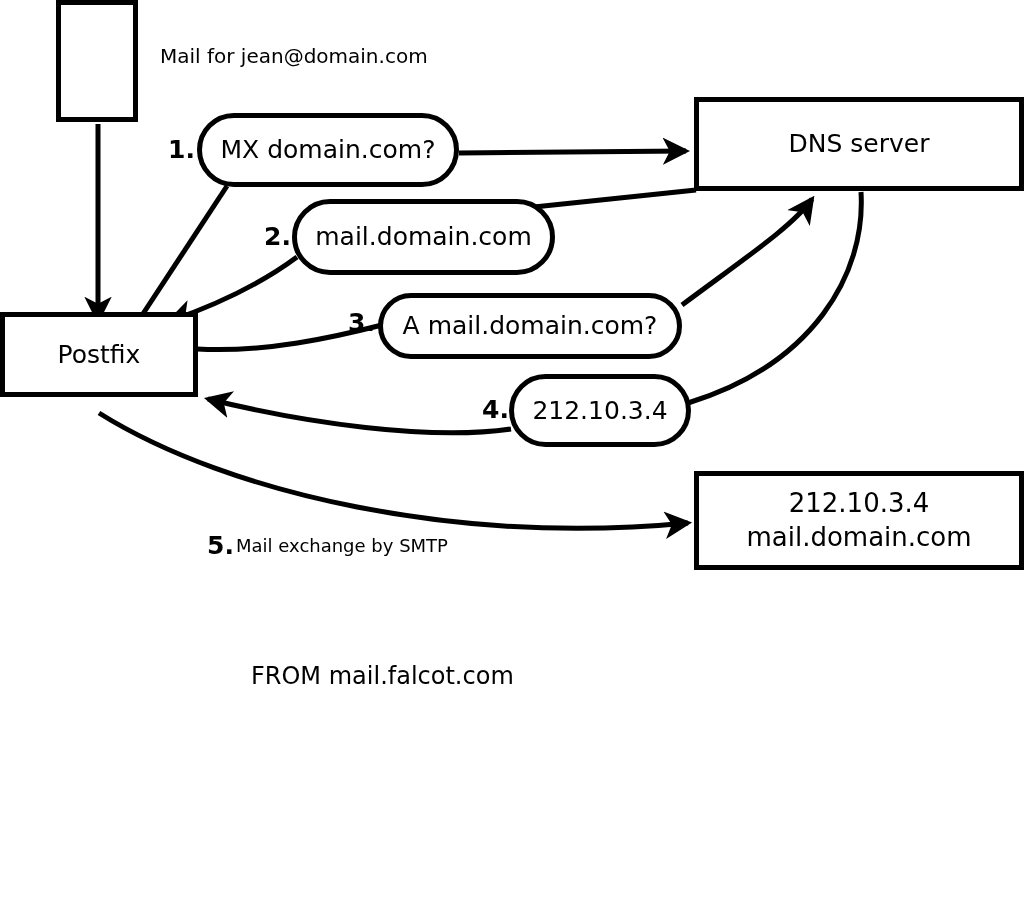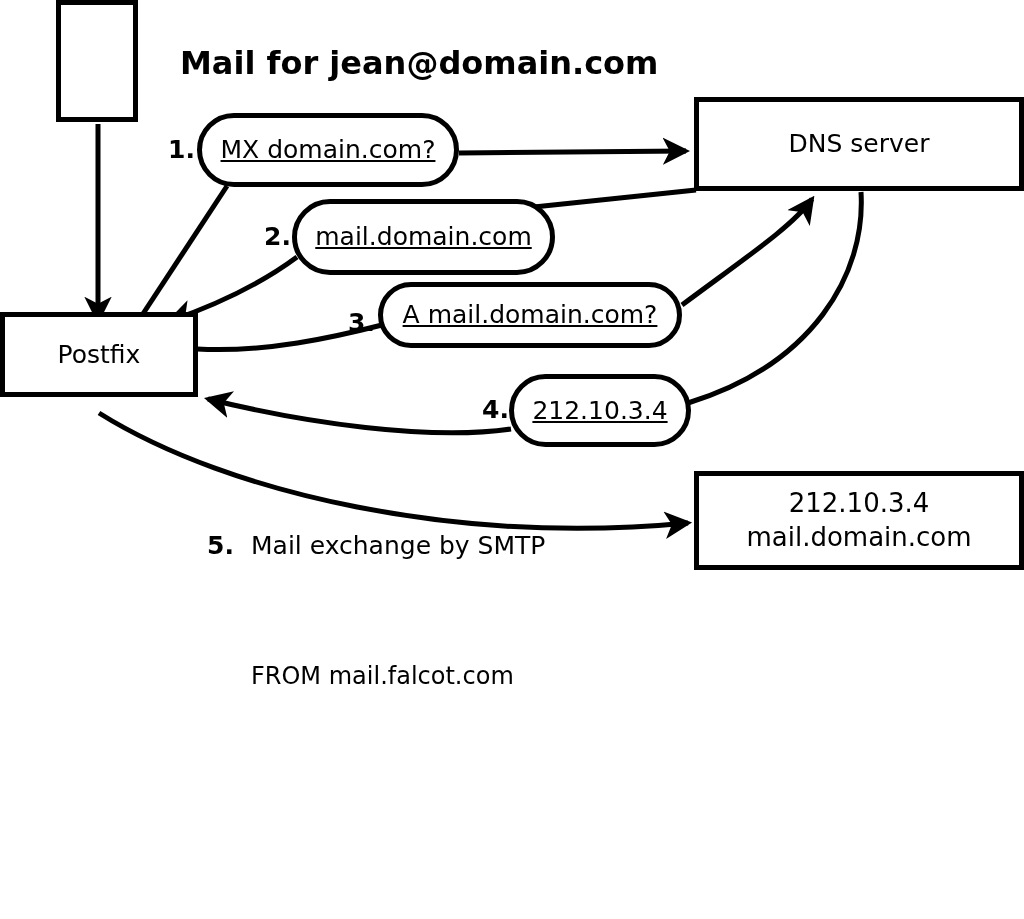--- a/index.html
+++ b/index.html
@@ -14,34 +14,34 @@
   }
   .wires { position:absolute; left:0; top:0; width:1024px; height:919px; color:var(--ink); }
 
   .node {
     position:absolute; background:var(--paper);
     border:5px solid var(--ink);
     display:flex; align-items:center; justify-content:center;
     font-size:25px; line-height:1.25; text-align:center; color:var(--ink);
     white-space:nowrap;
   }
-  .pill { border-radius:38px;text-decoration:underline; }
+  .pill { border-radius:38px; }
   .box2 { flex-direction:column; font-size:26px; line-height:1.3; }
 
   .stepnum {
     position:absolute; font-weight:bold; font-size:25px; line-height:30px;
     color:var(--ink); white-space:nowrap;
   }
   .caption {
-    position:absolute; left:180px; top:44px;
-    font-size:32px; font-weight:700; white-space:nowrap;
+    position:absolute; left:160px; top:44px;
+    font-size:20px; font-weight:400; white-space:nowrap;
   }
   .step5-label {
-    position:absolute; left:251px; top:531px;
-    font-size:25px; line-height:30px; white-space:nowrap;
+    position:absolute; left:236px; top:531px;
+    font-size:18px; line-height:30px; white-space:nowrap;
   }
   .transcript {
     position:absolute; left:251px; top:594px;
     font-size:24px; line-height:33px; white-space:pre;
   }
   .transcript .line { min-height:33px; }
 </style>
 </head>
 <body>
 
@@ -78,21 +78,21 @@
     <div>mail.domain.com</div>
   </div>
 
   <span class="stepnum" style="left:168px; top:135px;">1.</span>
   <div class="node pill" style="left:197px; top:113px; width:262px; height:74px;">MX domain.com?</div>
 
   <span class="stepnum" style="left:264px; top:222px;">2.</span>
   <div class="node pill" style="left:292px; top:199px; width:263px; height:76px;">mail.domain.com</div>
 
   <span class="stepnum" style="left:348px; top:308px;">3.</span>
-  <div class="node pill" style="left:378px; top:282px; width:304px; height:66px;">A mail.domain.com?</div>
+  <div class="node pill" style="left:378px; top:293px; width:304px; height:66px;">A mail.domain.com?</div>
 
   <span class="stepnum" style="left:482px; top:395px;">4.</span>
   <div class="node pill" style="left:509px; top:374px; width:182px; height:73px;">212.10.3.4</div>
 
   <span class="stepnum" style="left:207px; top:531px;">5.</span>
   <div class="step5-label">Mail exchange by SMTP</div>
 
   <div class="transcript">
     <div class="line">FROM mail.falcot.com</div>
     

